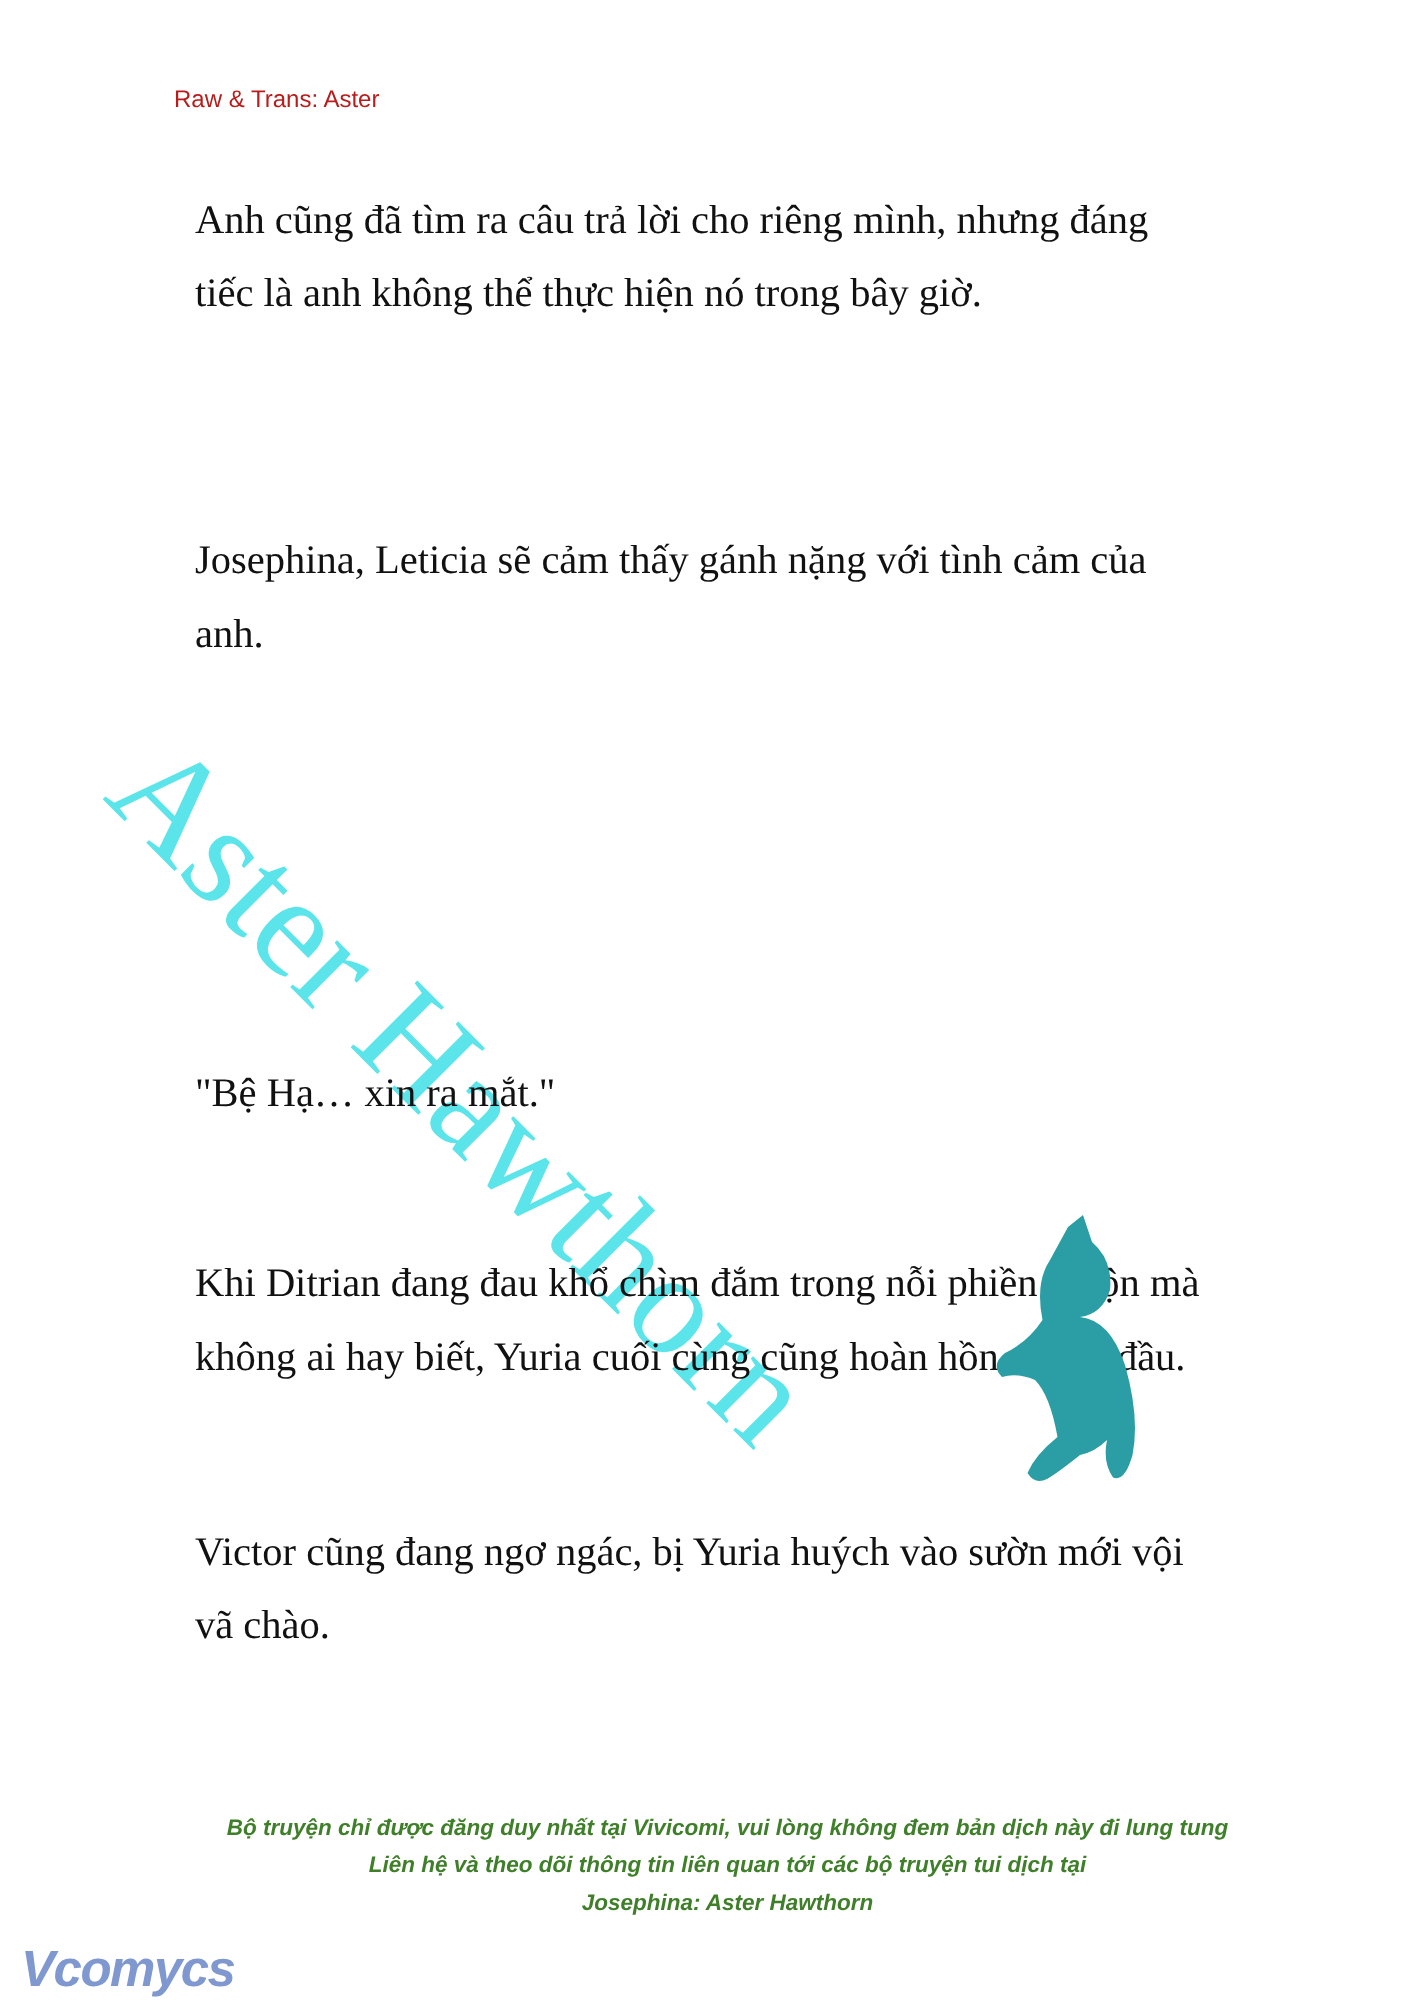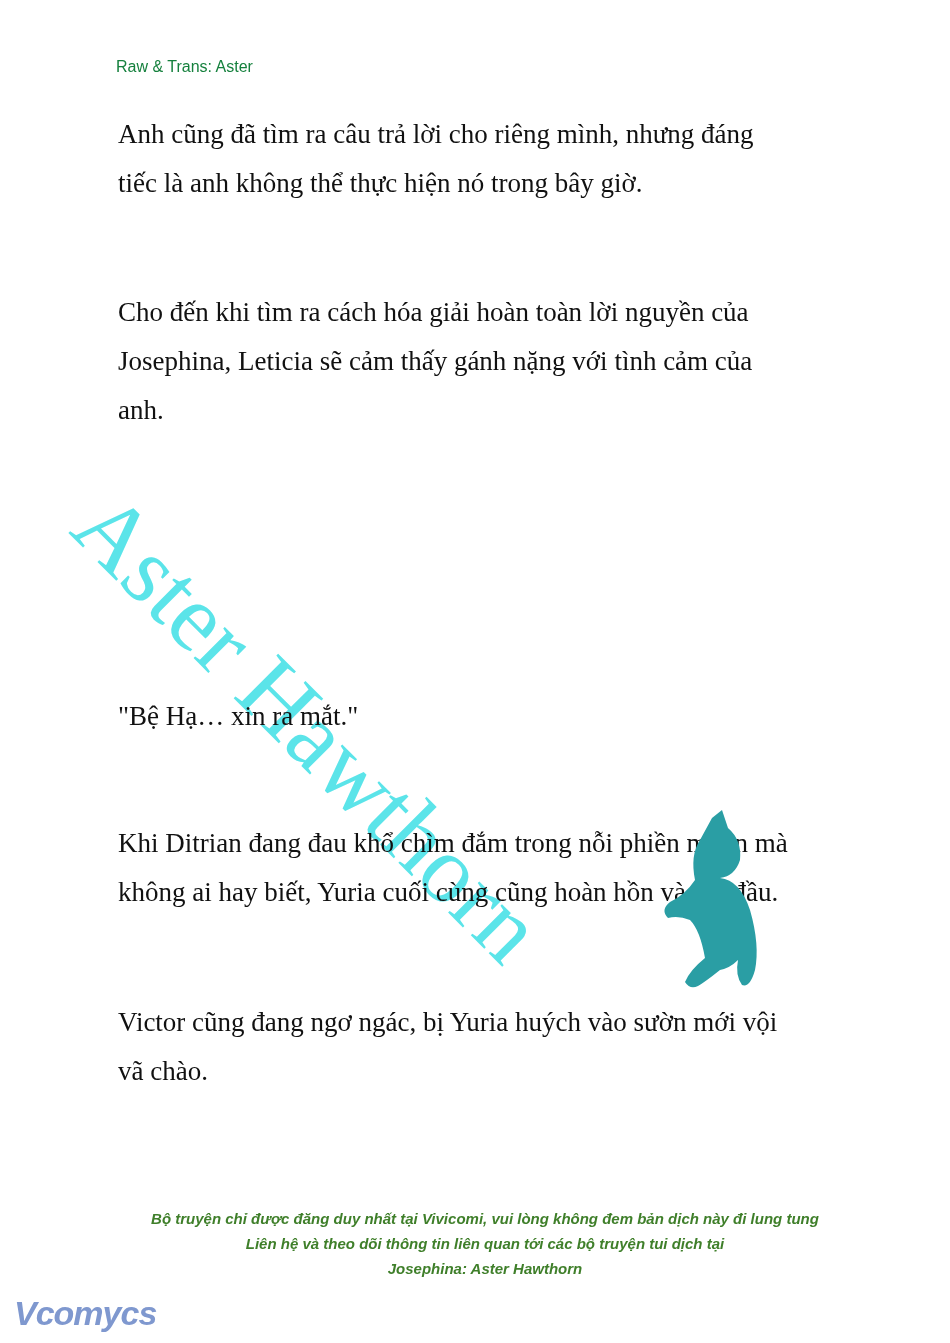--- a/index.html
+++ b/index.html
@@ -1,33 +1,33 @@
 <!DOCTYPE html>
 <html><head>
 <meta charset="utf-8">
 <style>
   html, body { margin:0; padding:0; }
   body { width:950px; height:1343px; background:#ffffff; position:relative; overflow:hidden; }
-  .header { position:absolute; left:116px; top:58px; font-family:"Liberation Sans", sans-serif; font-size:16px; color:#15803d; }
-  .para { position:absolute; left:116px; width:740px; font-family:"Liberation Serif", serif; font-size:27px; line-height:49px; color:#111; margin:2px; }
+  .header { position:absolute; left:116px; top:58px; font-family:"Liberation Sans", sans-serif; font-size:16px; color:#b91c1c; }
+  .para { position:absolute; left:116px; width:740px; font-family:"Liberation Serif", serif; font-size:27px; line-height:49px; color:#111; margin:14px; }
   .footer-line { position:absolute; left:0; width:950px; text-align:center; font-family:"Liberation Sans", sans-serif; font-style:italic; font-weight:bold; font-size:15px; color:#3f7f2a;margin-left:10px; }
   .watermark { position:absolute; left:130px; top:470px; font-family:"Liberation Serif", serif; font-size:96px; color:#3fe0e6; transform:rotate(45deg); transform-origin:0 0; white-space:nowrap; opacity:0.85; pointer-events:none; }
   .logo { position:absolute; left:14px; top:1294px; font-family:"Liberation Sans", sans-serif; font-style:italic; font-weight:bold; font-size:34px; color:#7f98cf; letter-spacing:-1px; }
   .cat { position:absolute; left:650px; top:810px; width:140px; height:190px; }
 </style>
 </head>
 <body>
 
 <div class="header">Raw &amp; Trans: Aster</div>
 
 <div class="watermark">Aster Hawthorn</div>
 
 <div>
   <p class="para" style="top:108px"><span>Anh cũng đã tìm ra câu trả lời cho riêng mình, nhưng đáng</span><br><span>tiếc là anh không thể thực hiện nó trong bây giờ.</span></p>
-  <p class="para" style="top:286px"><span>Cho đến khi tìm ra cách hóa giải hoàn toàn lời nguyền của</span><br><span>Josephina, Leticia sẽ cảm thấy gánh nặng với tình cảm của</span><br><span>anh.</span></p>
+  <p class="para" style="top:286px"><br><span>Josephina, Leticia sẽ cảm thấy gánh nặng với tình cảm của</span><br><span>anh.</span></p>
   <p class="para" style="top:513px"><br></p>
   <p class="para" style="top:690px"><span>"Bệ Hạ… xin ra mắt."</span></p>
   <p class="para" style="top:817px"><span>Khi Ditrian đang đau khổ chìm đắm trong nỗi phiền muộn mà</span><br><span>không ai hay biết, Yuria cuối cùng cũng hoàn hồn và cúi đầu.</span></p>
   <p class="para" style="top:996px"><span>Victor cũng đang ngơ ngác, bị Yuria huých vào sườn mới vội</span><br><span>vã chào.</span></p>
 </div>
 
 <svg class="cat" viewBox="0 0 140 190">
   <path fill="#2a9ea4" d="M62 8 L72 0 L78 18 Q92 30 90 50 Q85 66 70 68 Q90 70 100 100 Q110 135 105 160 Q100 178 92 175 Q85 165 88 150 Q80 158 70 160 Q55 172 48 176 Q40 180 35 172 Q40 160 55 148 Q50 120 40 110 Q28 105 18 108 Q10 100 20 92 Q35 85 45 70 Q40 45 50 30 Z"></path>
 </svg>
 

